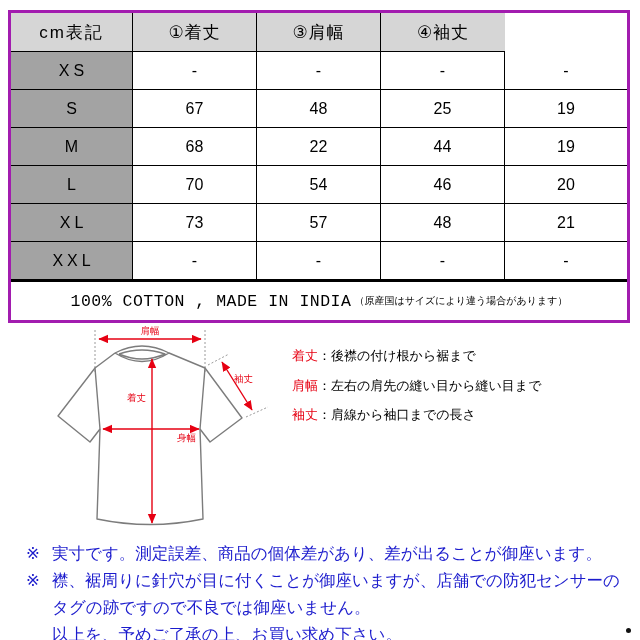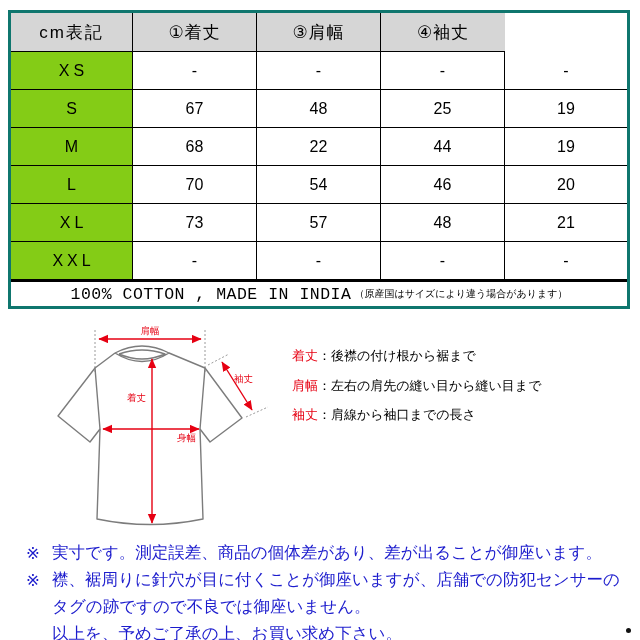--- a/index.html
+++ b/index.html
@@ -1,52 +1,52 @@
 <!DOCTYPE html>
 <html style="--red: #e60012; --blue: #1c1ccd;"><head>
 <meta charset="utf-8">
 <style>
   html,body{margin:0;padding:0;background:#fff;}
   .page{
     position:relative;width:640px;height:640px;background:#ffffff;overflow:hidden;
     font-family:"Liberation Sans","DejaVu Sans",sans-serif;color:#000;
   }
   
-  .tbl{position:absolute;left:8px;top:10px;width:622px;border:3px solid #0f766e;background:#fff;box-sizing:border-box;}
+  .tbl{position:absolute;left:8px;top:10px;width:622px;border:3px solid #a21caf;background:#fff;box-sizing:border-box;}
   .tr{display:grid;grid-template-columns:122px 124px 124px 124px 1fr;}
   .th,.td{
     box-sizing:border-box;border-right:1px solid #000;border-bottom:1px solid #000;
     display:flex;align-items:center;justify-content:center;
   }
   .tr > *:last-child{border-right:none;}
   .th{height:39px;background:#d6d6d6;font-size:17px;letter-spacing:1px;}
   .th.first{letter-spacing:2px;}
   .td{height:38px;font-size:16px;background:#fff;}
-  .td.size{background:#84cc16;letter-spacing:4px;text-indent:4px;}
+  .td.size{background:#a3a3a3;letter-spacing:4px;text-indent:4px;}
   .tfoot{
-    box-sizing:border-box;border-top:2px solid #000;height:26px;
+    box-sizing:border-box;border-top:2px solid #000;height:40px;
     display:flex;align-items:center;justify-content:center;gap:3px;
   }
   .tfoot .main{font-family:"Liberation Mono","DejaVu Sans Mono",monospace;font-size:16.5px;letter-spacing:0.5px;}
   .tfoot .paren{font-size:10px;letter-spacing:0;}
   
   .shirt-wrap{position:absolute;left:30px;top:322px;width:245px;height:212px;}
   .shirt-wrap svg{display:block;width:100%;height:100%;}
   .outline{fill:none;stroke:#7c7c7c;stroke-width:1.4;stroke-linejoin:round;}
   .guide{stroke:#9a9a9a;stroke-width:1;stroke-dasharray:2 2;fill:none;}
   .red-arrow{stroke:var(--red);stroke-width:1.4;fill:none;}
   .svg-label{font-family:"Liberation Sans","DejaVu Sans",sans-serif;font-size:9.5px;fill:var(--red);}
   
   .defs{position:absolute;left:292px;top:341px;font-size:13px;line-height:29.5px;white-space:nowrap;}
   .defs .term{color:var(--red);}
   
   .notes{position:absolute;left:26px;top:540px;width:606px;color:var(--blue);font-size:16.5px;line-height:27px;}
   .note{display:flex;}
   .note .marker{flex:0 0 26px;}
-  .note .ntext{flex:1;font-family:Liberation Mono, monospace;}
+  .note .ntext{flex:1;}
   
   .dot{position:absolute;left:626px;top:628px;width:5px;height:5px;border-radius:50%;background:#111;}
 </style>
 </head>
 <body>
 
 <div class="page">
 
   <div class="tbl">
     <div class="tr">

